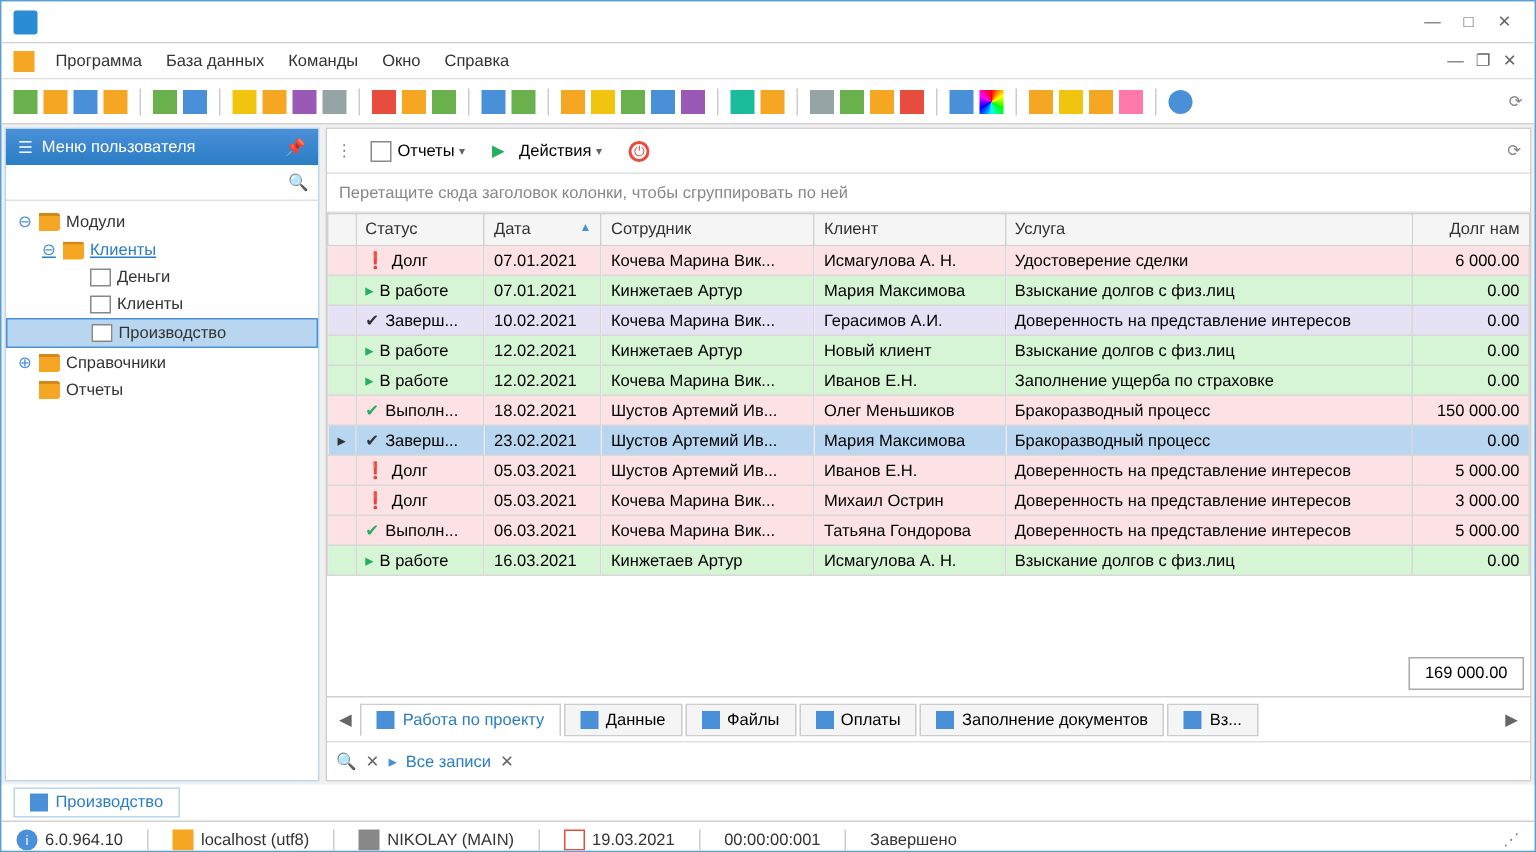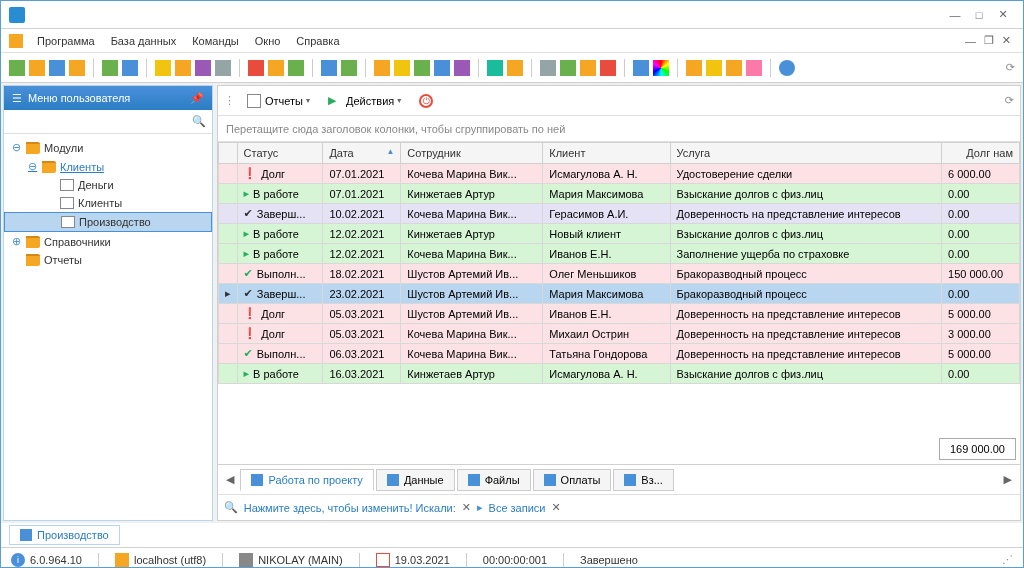--- a/index.html
+++ b/index.html
@@ -48,21 +48,21 @@
 .panel-toolbar { height: 30px; display: flex; align-items: center; padding: 0 6px; gap: 6px; border-bottom: 1px solid #e0e0e0; }
 .panel-toolbar .btn { display: flex; align-items: center; padding: 3px 6px; cursor: pointer; border-radius: 2px; }
 .panel-toolbar .btn .ic { width: 14px; height: 14px; margin-right: 4px; }
 .dropdown-arrow { margin-left: 3px; font-size: 8px; color: #666; }
 .group-hint { height: 26px; padding: 0 8px; color: #888; display: flex; align-items: center; border-bottom: 1px solid #e0e0e0; }
 .grid { flex: 1; overflow: auto; }
 .grid table { width: 100%; border-collapse: collapse; }
 .grid th { background: #f5f5f5; border: 1px solid #d0d0d0; padding: 4px 6px; text-align: left; font-weight: normal; color: #333; position: sticky; top: 0; }
 .grid th .sort { float: right; color: #4a90d9; font-size: 8px; }
 .grid td { border: 1px solid #d8d8d8; padding: 3px 6px; white-space: nowrap; overflow: hidden; text-overflow: ellipsis; }
-.grid td.num { text-align: left; }
+.grid td.num { text-align: right; }
 .row-marker { width: 18px; text-align: center; color: #333; }
 .status-cell { display: flex; align-items: center; gap: 4px; }
 .st-red { color: #e74c3c; }
 .st-green { color: #27ae60; }
 .st-check { color: #333; }
 .row-pink td { background: #fde2e5; }
 .row-green td { background: #d5f5d5; }
 .row-lav td { background: #e5e2f5; }
 .row-sel td { background: #b8d6f0; }
 .grid-footer { display: flex; justify-content: flex-end; padding: 4px; }
@@ -413,28 +413,31 @@
           <div class="tab">
             <span class="tic"></span>
             <span>Файлы</span>
           </div>
           <div class="tab">
             <span class="tic"></span>
             <span>Оплаты</span>
           </div>
           <div class="tab">
             <span class="tic"></span>
+            <span>Заполнение документов</span>
+          </div>
+          <div class="tab">
+            <span class="tic"></span>
             <span>Вз...</span>
           </div>
         </div>
       <span class="nav-arrow">▶</span>
     </div>
     <div class="filter-bar">
       <span class="mag">🔍</span>
-      <span class="link">Нажмите здесь, чтобы изменить! Искали:</span>
       <span class="x">✕</span>
       <span style="color:#4a90d9">▸</span>
       <span class="link">Все записи</span>
       <span class="x">✕</span>
     </div>
   </div>
 </div>
 
 <div class="child-tabs">
   <div class="child-tab">

